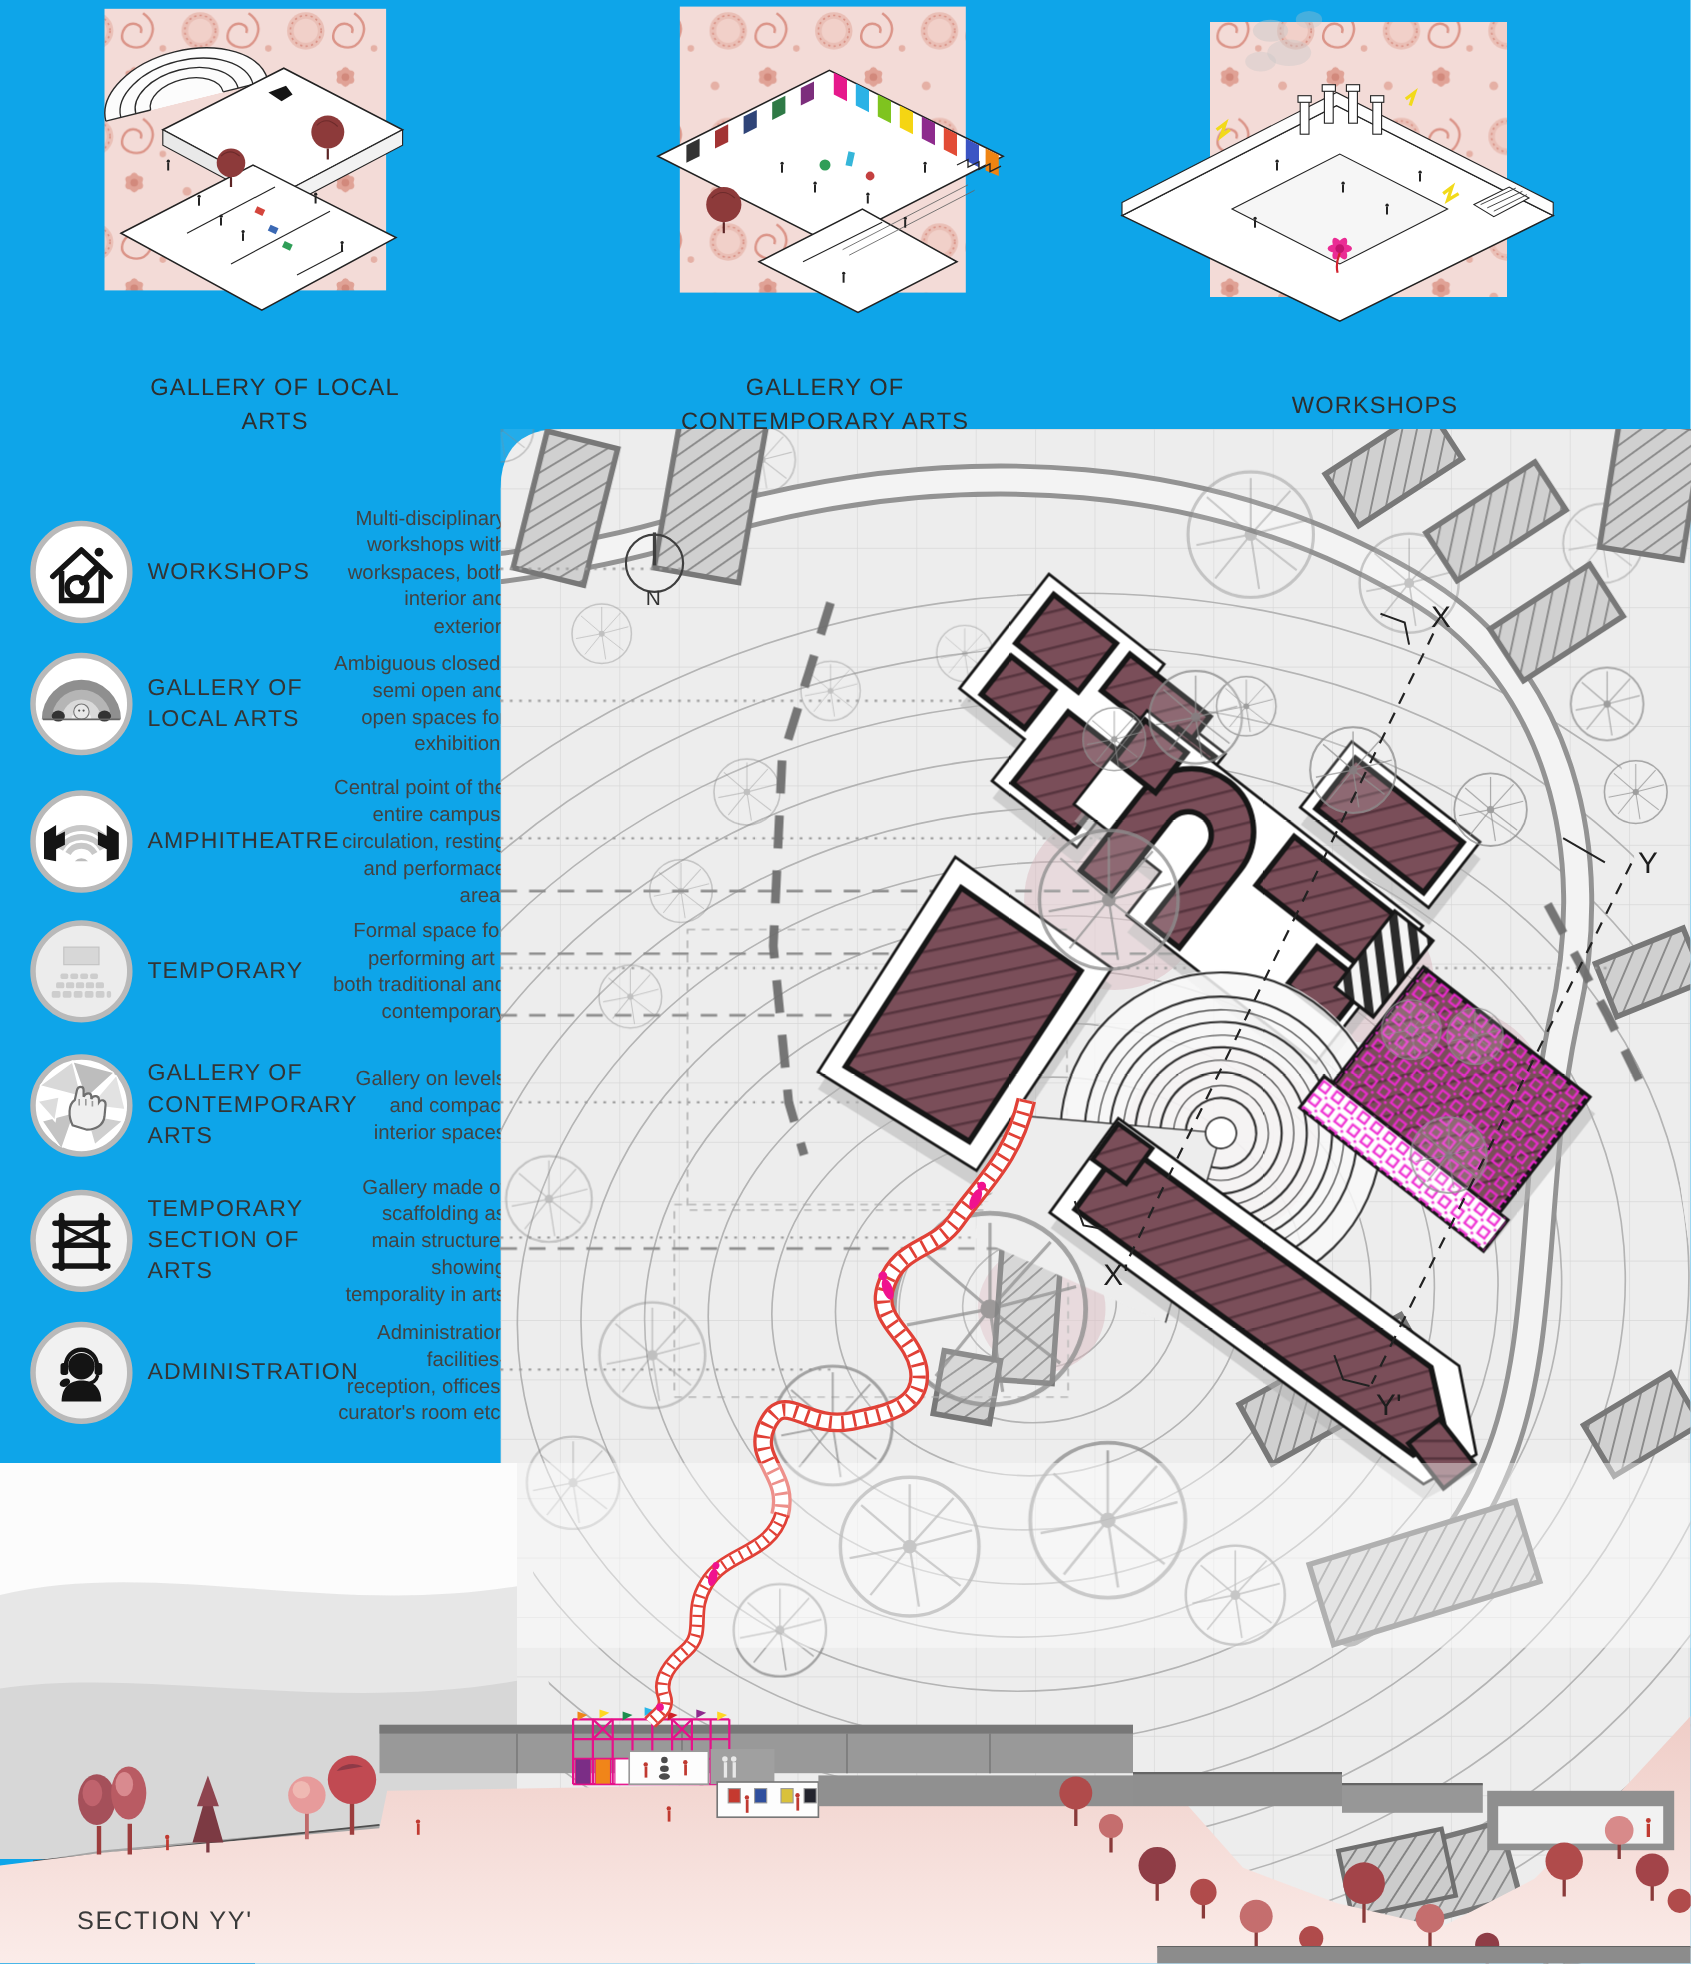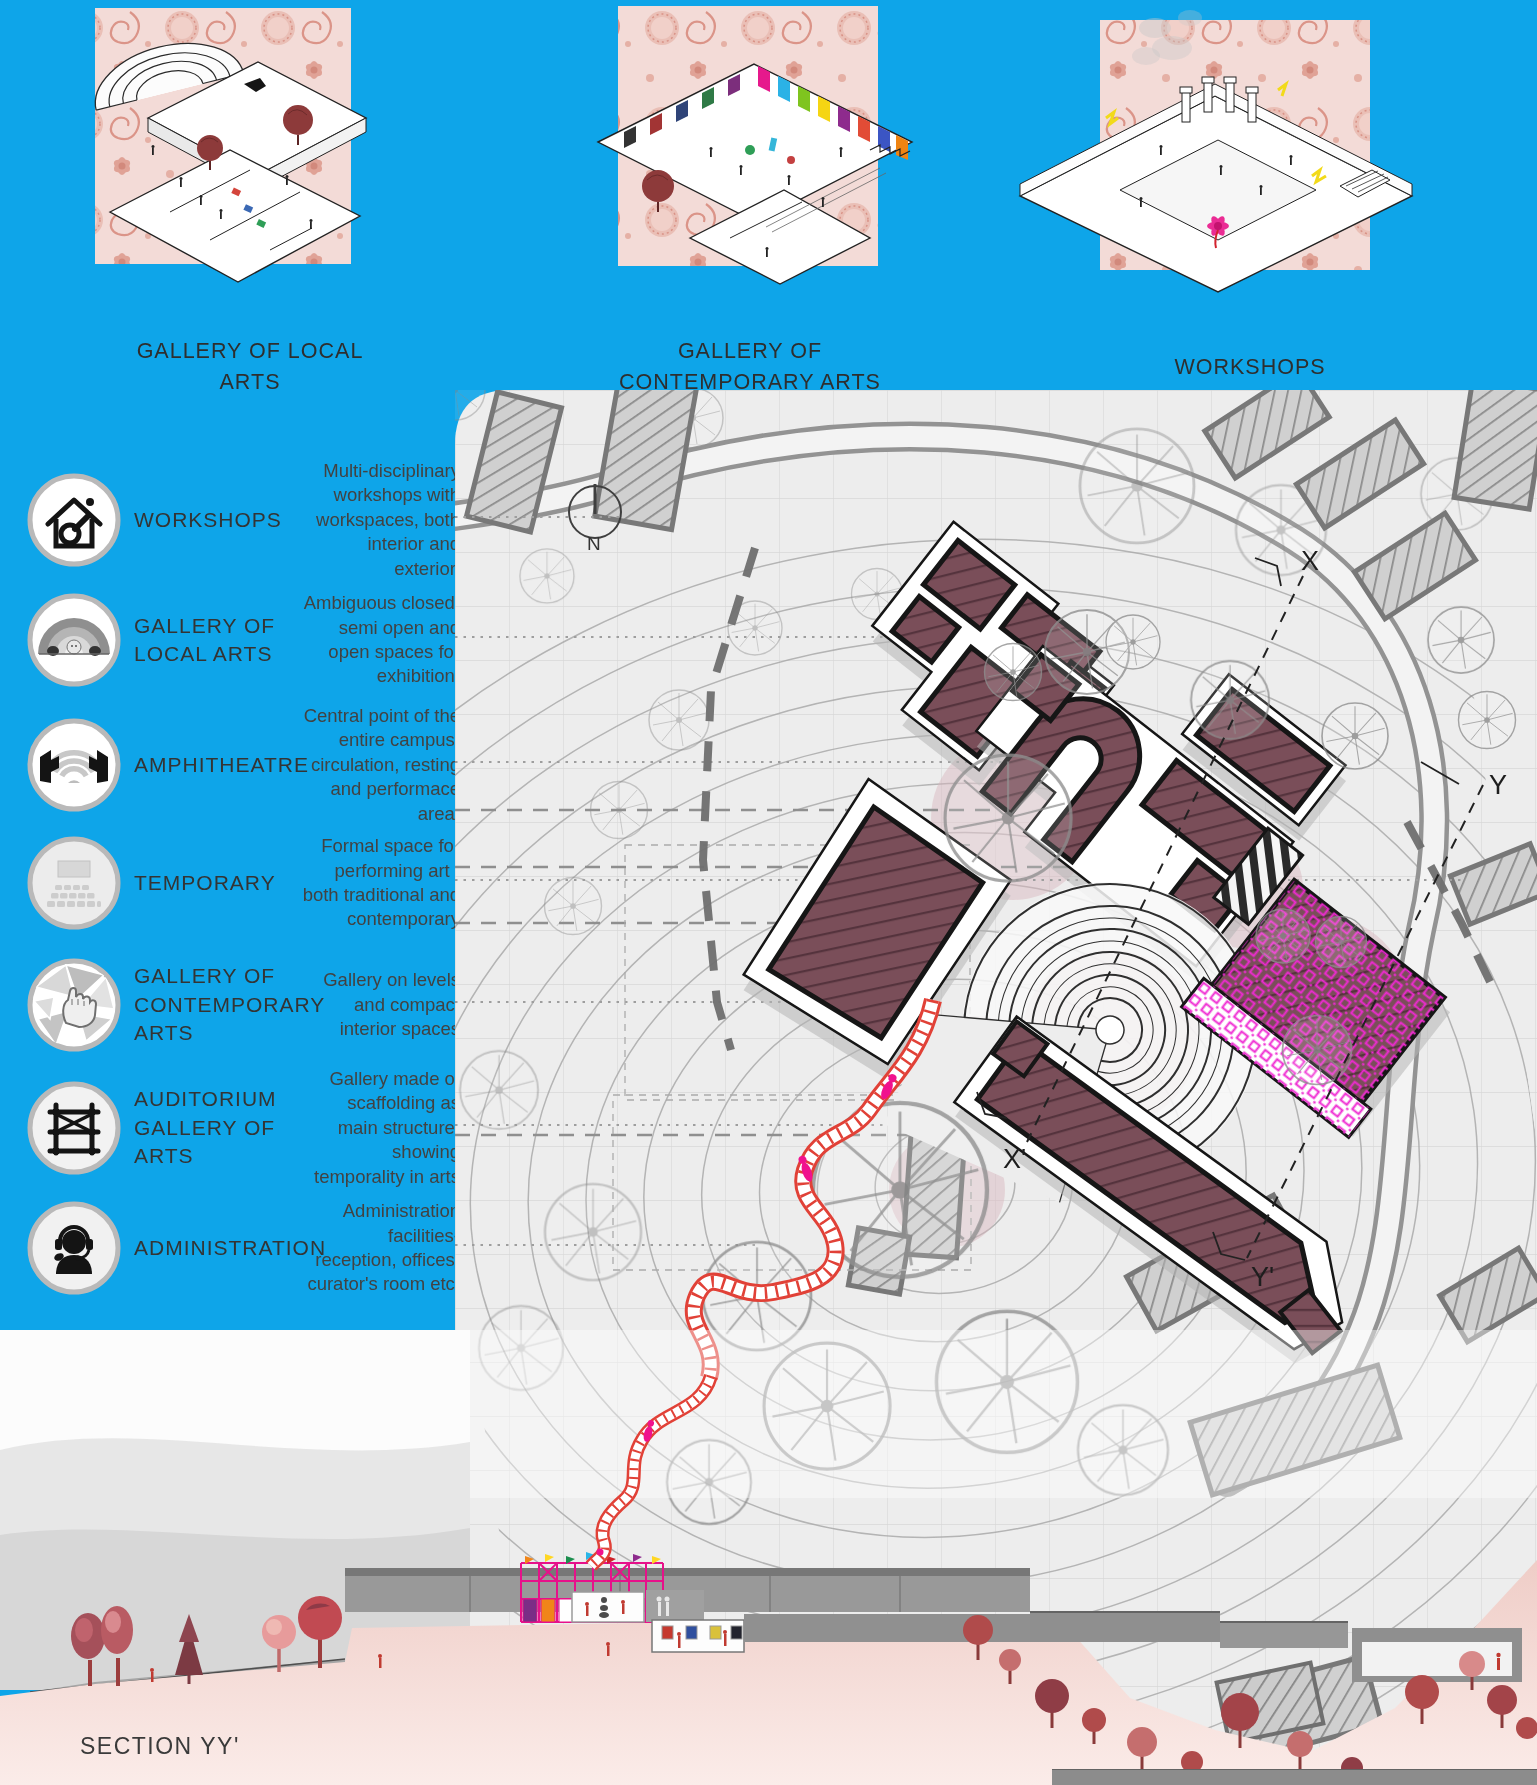--- a/index.html
+++ b/index.html
@@ -10,21 +10,21 @@
   #vig1{left:60px;width:380px;} #vig2{left:540px;width:420px;} #vig3{left:960px;width:470px;}
   #vig1 .vig-label{margin:32px auto 0;width:250px;}
   #vig2 .vig-label{margin:32px auto 0;width:300px;}
   #vig3 .vig-label{margin:48px 0 0 110px;width:360px;}
   .legend-row{position:absolute;left:26px;width:434px;height:116px;display:flex;align-items:center;}
   .licon{width:96px;height:96px;flex:0 0 96px;}
   .llabel{width:168px;margin-left:12px;font-size:21px;letter-spacing:1px;color:#343434;line-height:1.35;}
   .ldesc{flex:1;text-align:right;font-size:18.5px;line-height:1.32;color:#424242;}
   #plan-svg{position:absolute;left:455px;top:390px;}
   #section-svg{position:absolute;left:0px;top:1330px;}
-  #section-title{position:absolute;left:80px;top:1733px;font-size:23px;letter-spacing:1.5px;color:#3a3a3a;}
+  #section-title{position:absolute;left:70px;top:1733px;font-size:23px;letter-spacing:1.5px;color:#3a3a3a;}
   svg text{font-family:"Liberation Sans",sans-serif;}
 </style>
 </head>
 <body>
 
 <div id="board">
 
   <div id="vig1" class="vignette">
     <svg width="380" height="300" viewBox="0 0 380 300">
       <defs>
@@ -358,21 +358,21 @@
         <g fill="#141414">
           <rect x="27" y="29" width="6" height="6"></rect>
             <rect x="63" y="29" width="6" height="6"></rect>
           <rect x="27" y="49" width="6" height="6"></rect>
             <rect x="63" y="49" width="6" height="6"></rect>
           <rect x="27" y="68" width="6" height="6"></rect>
             <rect x="63" y="68" width="6" height="6"></rect>
         </g>
       </svg>
     </div>
-    <div class="llabel">AUDITORIUM GALLERY OF  ARTS</div>
+    <div class="llabel">TEMPORARY SECTION OF  ARTS</div>
     <div class="ldesc">Gallery made of scaffolding as main structure, showing temporality in arts</div>
   </div>
 
   <div class="legend-row" style="top:1190px">
     <div class="licon">
       <svg width="96" height="96" viewBox="0 0 96 96">
         <circle cx="48" cy="48" r="44" fill="#f1f1f1" stroke="#b9b9b9" stroke-width="5"></circle>
         <circle cx="48" cy="42" r="12" fill="#141414"></circle>
         <path d="M30,74 C30,61 38,55 48,55 C58,55 66,61 66,74 Z" fill="#141414"></path>
         <path d="M34,41 A14,14 0 0 1 62,41" fill="none" stroke="#141414" stroke-width="4"></path>

